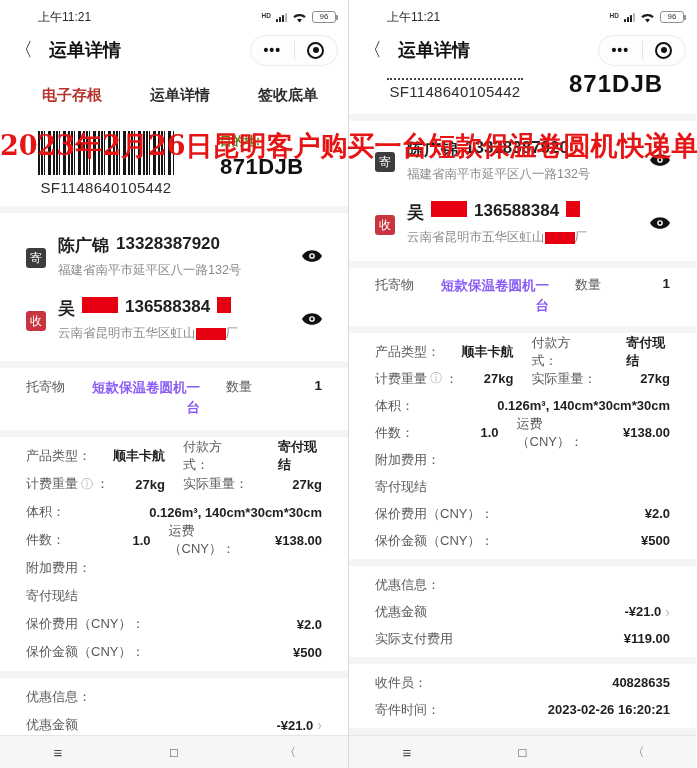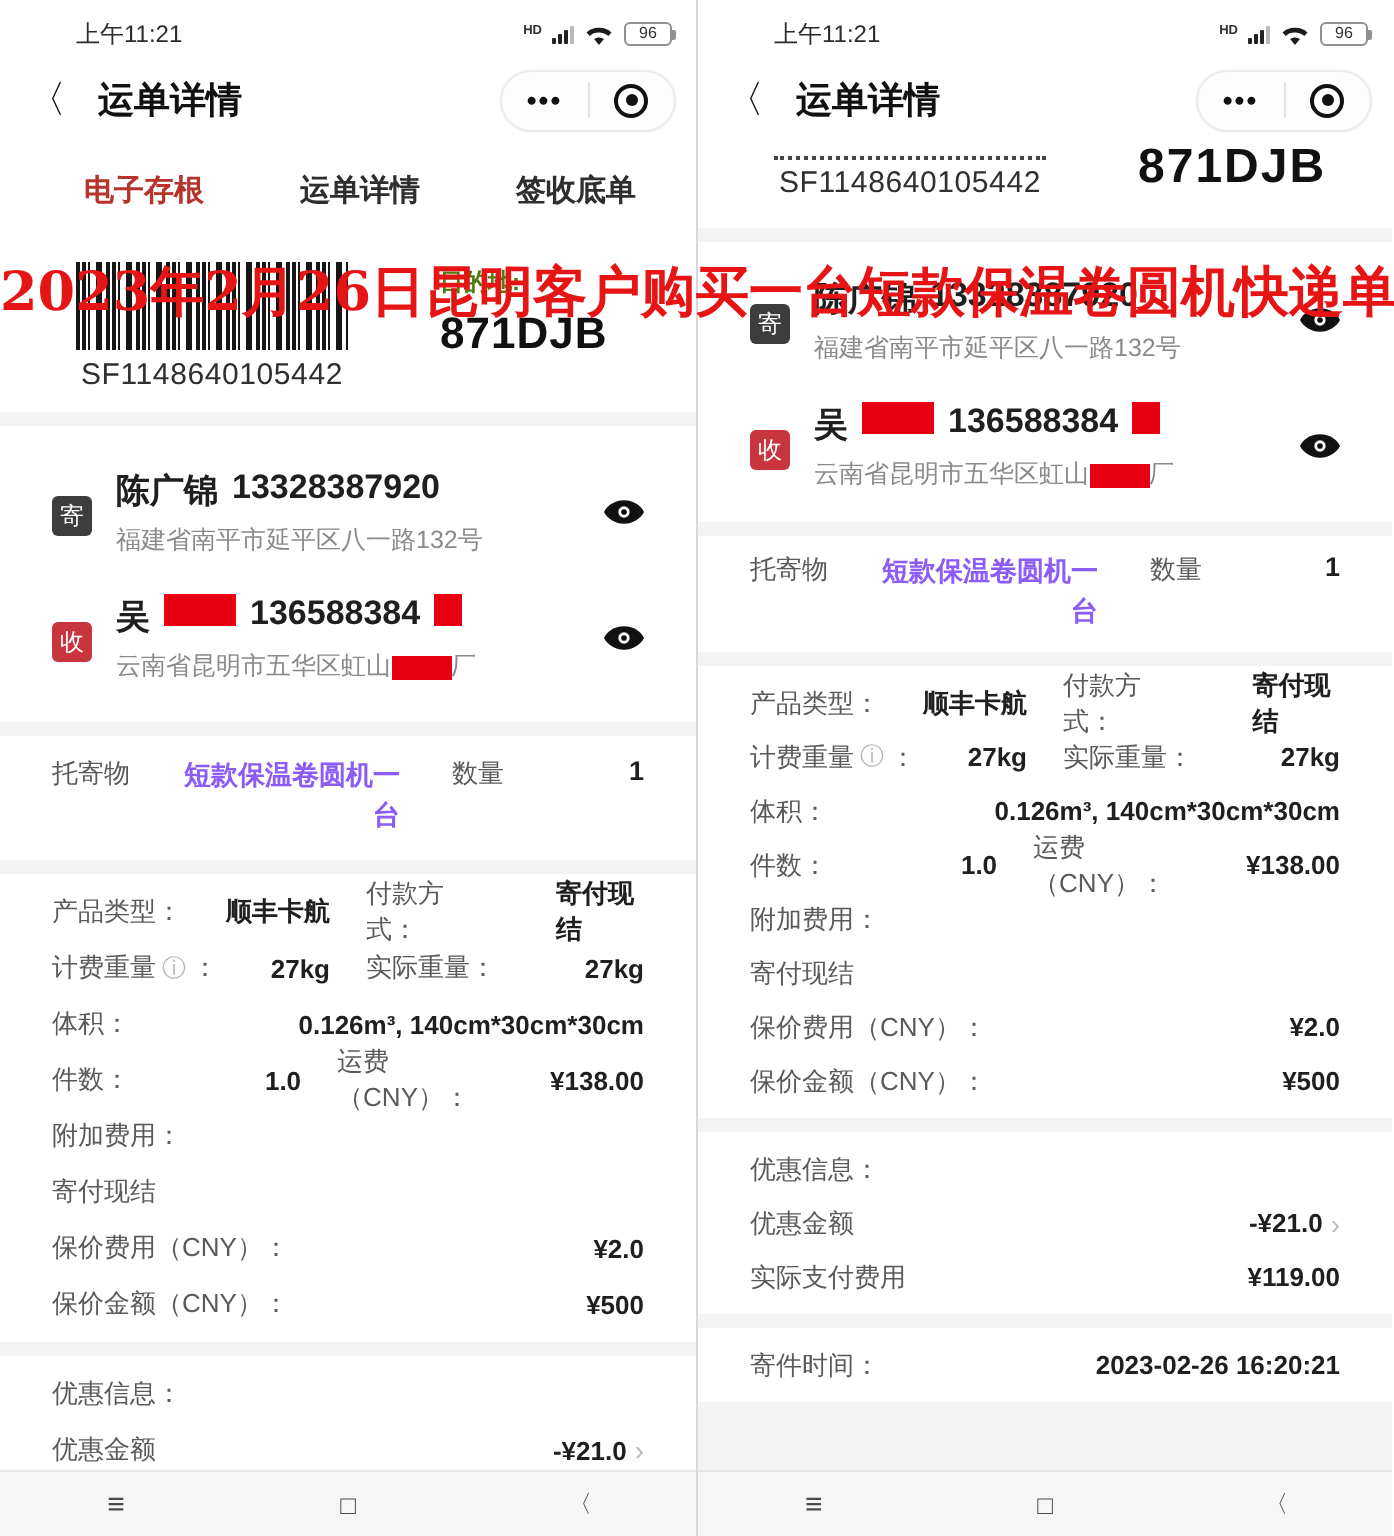--- a/index.html
+++ b/index.html
@@ -432,20 +432,24 @@
           </div>
           <div class="kv-row">
             <span class="kv-label">实际支付费用</span>
             <span class="kv-value">¥119.00</span>
           </div>
         </div>
       <div class="gap"></div>
 
       <div class="card kv-card">
           <div class="kv-row">
+            <span class="kv-label">收件员：</span>
+            <span class="kv-value">40828635</span>
+          </div>
+          <div class="kv-row">
             <span class="kv-label">寄件时间：</span>
             <span class="kv-value">2023-02-26 16:20:21</span>
           </div>
         </div>
     </div>
 
     <div class="sys-nav">
       <span>≡</span>
       <span class="home-glyph">□</span>
       <span class="back-glyph">〈</span>

